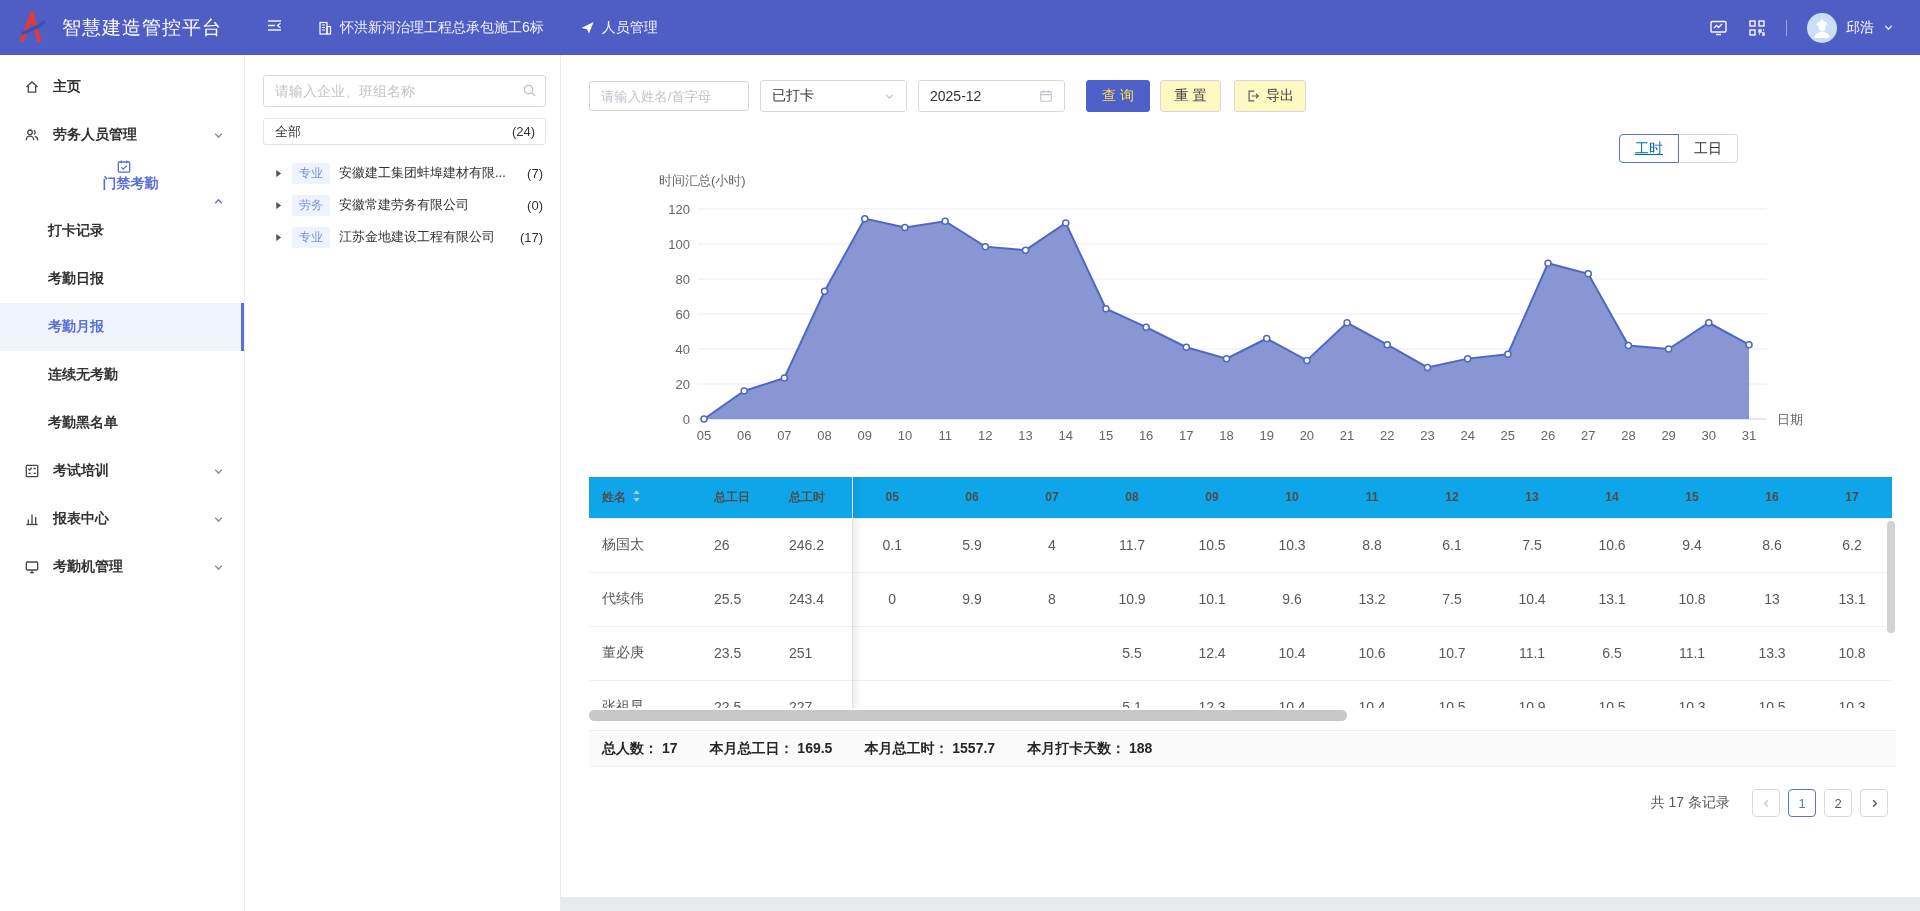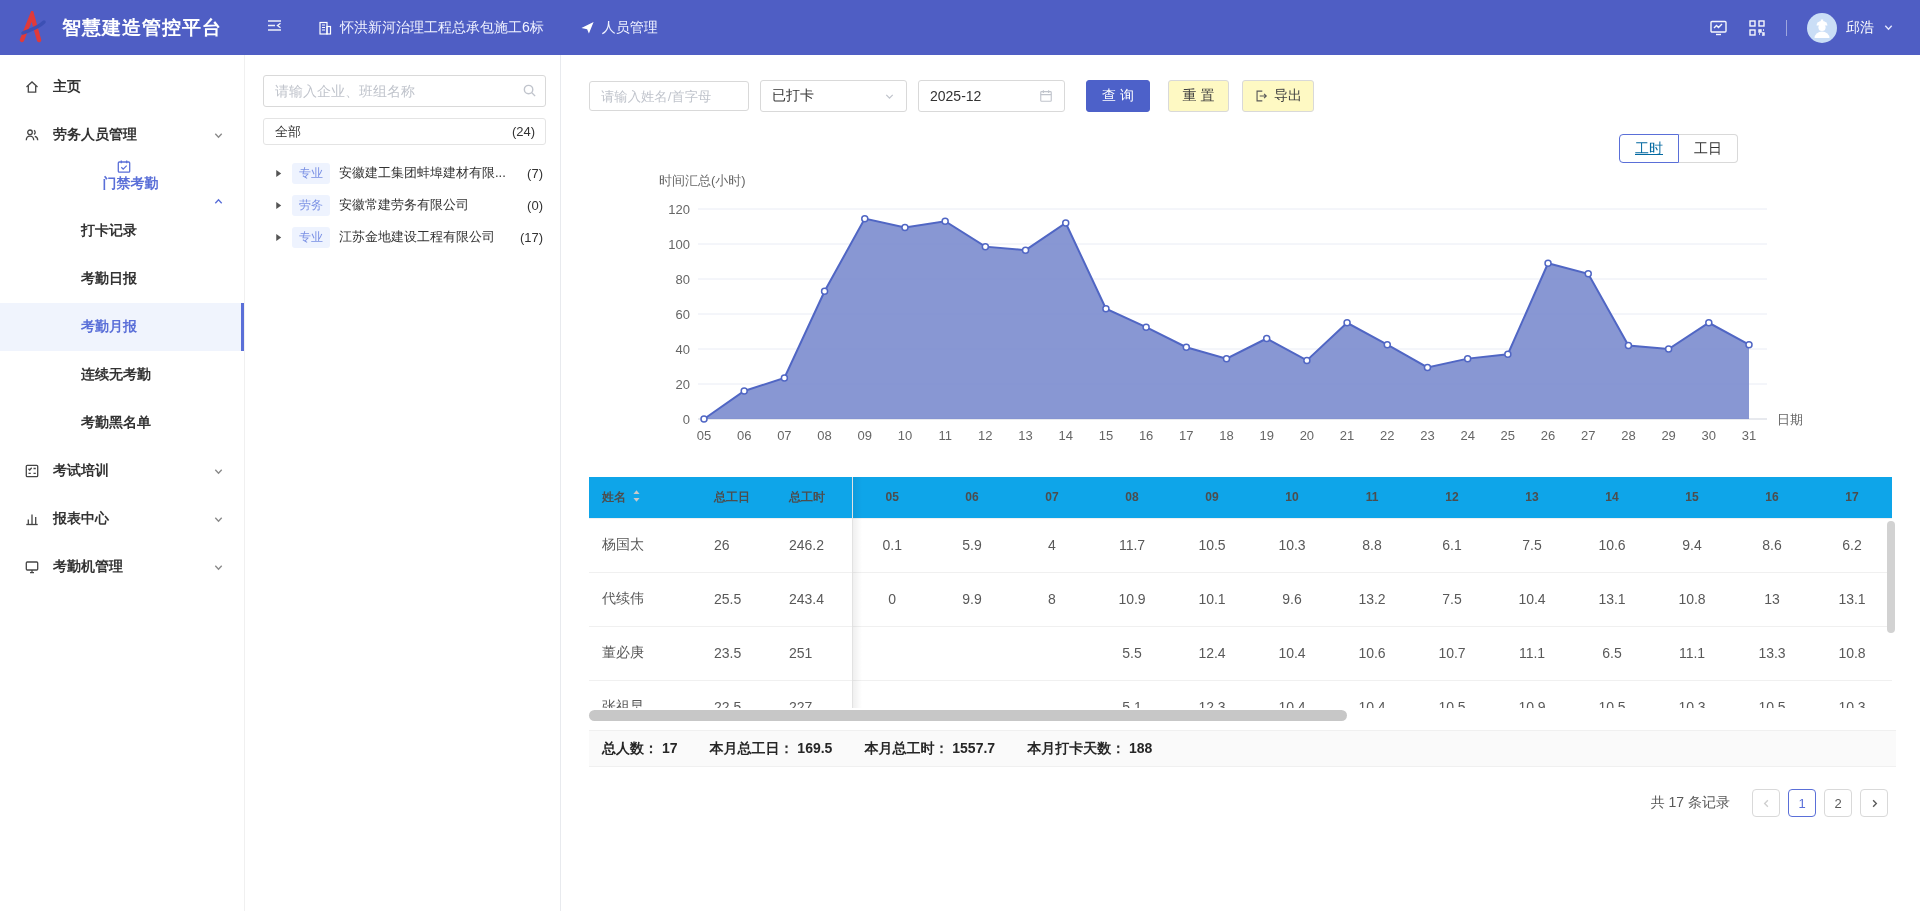--- a/index.html
+++ b/index.html
@@ -8,73 +8,73 @@
     width:1920px; height:911px; overflow:hidden;
     font-family:"Liberation Sans","DejaVu Sans",sans-serif;
     background:#ffffff; color:#333;
   }
   .page { width:100%; height:100%; display:flex; flex-direction:column; }
 
   
   .app-header { height:55px; background:#4f5ec4; flex:none; display:flex; align-items:center; justify-content:space-between; padding:0 26px 0 14px; color:#fff; }
   .h-left { display:flex; align-items:center; }
   .logo { width:38px; height:38px; display:flex; align-items:center; justify-content:center; margin-right:10px; }
-  .app-title { font-size:19px; font-weight:bold; letter-spacing:1px; margin-right:44px; }
+  .app-title { font-size:19px; font-weight:normal; letter-spacing:1px; margin-right:44px; }
   .fold { margin-right:34px; opacity:.9; cursor:pointer; }
   .h-item { display:flex; align-items:center; gap:7px; font-size:14px; color:#f0f2ff; margin-right:36px; cursor:pointer; }
   .h-right { display:flex; align-items:center; gap:20px; }
   .h-icon { cursor:pointer; display:flex; opacity:.95; }
   .v-divider { width:1px; height:16px; background:rgba(255,255,255,.45); }
   .user { display:flex; align-items:center; gap:9px; font-size:14px; cursor:pointer; }
   .avatar { width:30px; height:30px; border-radius:50%; display:flex; }
 
   
   .app-body { flex:1; display:flex; min-height:0; }
 
   
   .sidebar { width:245px; flex:none; background:#fff; border-right:1px solid #f0f0f0; padding-top:8px; }
   .side-item { height:48px; display:flex; align-items:center; padding:0 20px 0 24px; font-size:14px; color:#333; cursor:pointer; position:relative;font-weight:bold; }
   .side-item .icon { color:#454545; display:flex; }
   .side-item .lbl { margin-left:13px; flex:1; }
   .side-item .chev { margin-left:auto; color:#8a8a8a; display:flex; }
-  .side-item.sub { padding-left:81px; }
+  .side-item.sub { padding-left:48px; }
   .side-item.sub .lbl { margin-left:0; }
   .side-item.active { color:#5a6fd8;flex-direction:column; }
   .side-item.active .icon, .side-item.active .chev { color:#5a6fd8; }
   .side-item.selected { background:#f0f4fd; color:#5a6fd8; }
   .side-item.selected::after { content:""; position:absolute; right:0; top:0; width:3px; height:100%; background:#5a6fd8; }
 
   
   .tree-panel { width:316px; flex:none; background:#fff; border-right:1px solid #e8eaee; padding:20px 14px 0 18px; }
   .search-box { position:relative; margin-bottom:11px;border-radius:10px; }
   .search-box input { width:100%; height:32px; border:1px solid #d9d9d9; border-radius:3px; padding:0 30px 0 11px; font-size:14px; color:#333; outline:none; background:#fff; }
   .search-box input::placeholder { color:#c0c4cc; }
   .search-icon { position:absolute; right:9px; top:8px; color:#c0c4cc; display:flex; }
   .root-row { height:27px; border:1px solid #e4e4e4; border-radius:3px; display:flex; align-items:center; justify-content:space-between; padding:0 10px 0 11px; font-size:13px; color:#333; margin-bottom:12px; cursor:pointer; }
   .tree-item { height:32px; display:flex; align-items:center; padding-left:11px; font-size:13px; color:#333; cursor:pointer; }
   .caret { color:#555; display:flex; flex:none; margin-right:9px; }
   .tag { background:#eef3fe; color:#7a90e4; font-size:12px; padding:2px 7px; border-radius:3px; flex:none; margin-right:9px; }
   .t-name { flex:1; overflow:hidden; white-space:nowrap; text-overflow:ellipsis; }
   .t-count { margin-left:6px; padding-right:3px; color:#333; flex:none; }
 
   
-  .right-zone { flex:1; min-width:0; display:flex; flex-direction:row; }
+  .right-zone { flex:1; min-width:0; display:flex; flex-direction:column; }
   .main { flex:1; background:#fff; padding:25px 24px 0 28px; min-width:0; }
   .bottom-strip { height:14px; background:#e9eaee; flex:none; }
 
   
   .filters { display:flex; align-items:center; margin-bottom:22px; }
   .f-box { height:32px; border:1px solid #d9d9d9; border-radius:3px; background:#fff; display:flex; align-items:center; font-size:14px; }
   .f-name { width:160px; margin-right:11px; padding:0 11px; color:#c0c4cc; border:none; outline:none; height:30px; border:1px solid #d9d9d9; border-radius:3px; }
   .f-name::placeholder { color:#c0c4cc; }
   .f-select { width:147px; margin-right:11px; justify-content:space-between; padding:0 11px; color:#333; cursor:pointer; }
   .f-date { width:147px; margin-right:21px; justify-content:space-between; padding:0 11px; color:#333; cursor:pointer; }
   .f-dim { color:#c0c4cc; display:flex; }
   .btn { height:32px; border-radius:3px; font-size:14px; display:flex; align-items:center; justify-content:center; cursor:pointer; border:1px solid #d9d9d9; background:#fef9c3; color:#404040; font-family:inherit; }
-  .btn-primary { background:#4d61c9; border-color:#4d61c9; color:#ffffff; width:64px; margin-right:18px; }
+  .btn-primary { background:#4d61c9; border-color:#4d61c9; color:#fde047; width:64px; margin-right:10px; }
   .btn-reset { width:61px; margin-right:13px; }
   .btn-export { width:72px; gap:6px; }
 
   
   .toggle-row { display:flex; justify-content:flex-end; margin:2px 158px 2px 0; }
   .tog { height:29px; padding:0 15px; border:1px solid #d9d9d9; background:#fff; font-size:14px; display:flex; align-items:center; cursor:pointer; color:#333; }
   .tog.first { border-radius:4px 0 0 4px; }
   .tog.last { border-radius:0 4px 4px 0; border-left:none; }
   .tog.on { border-color:#5a6fd8; color:#0369a1;text-decoration:underline; }
 

